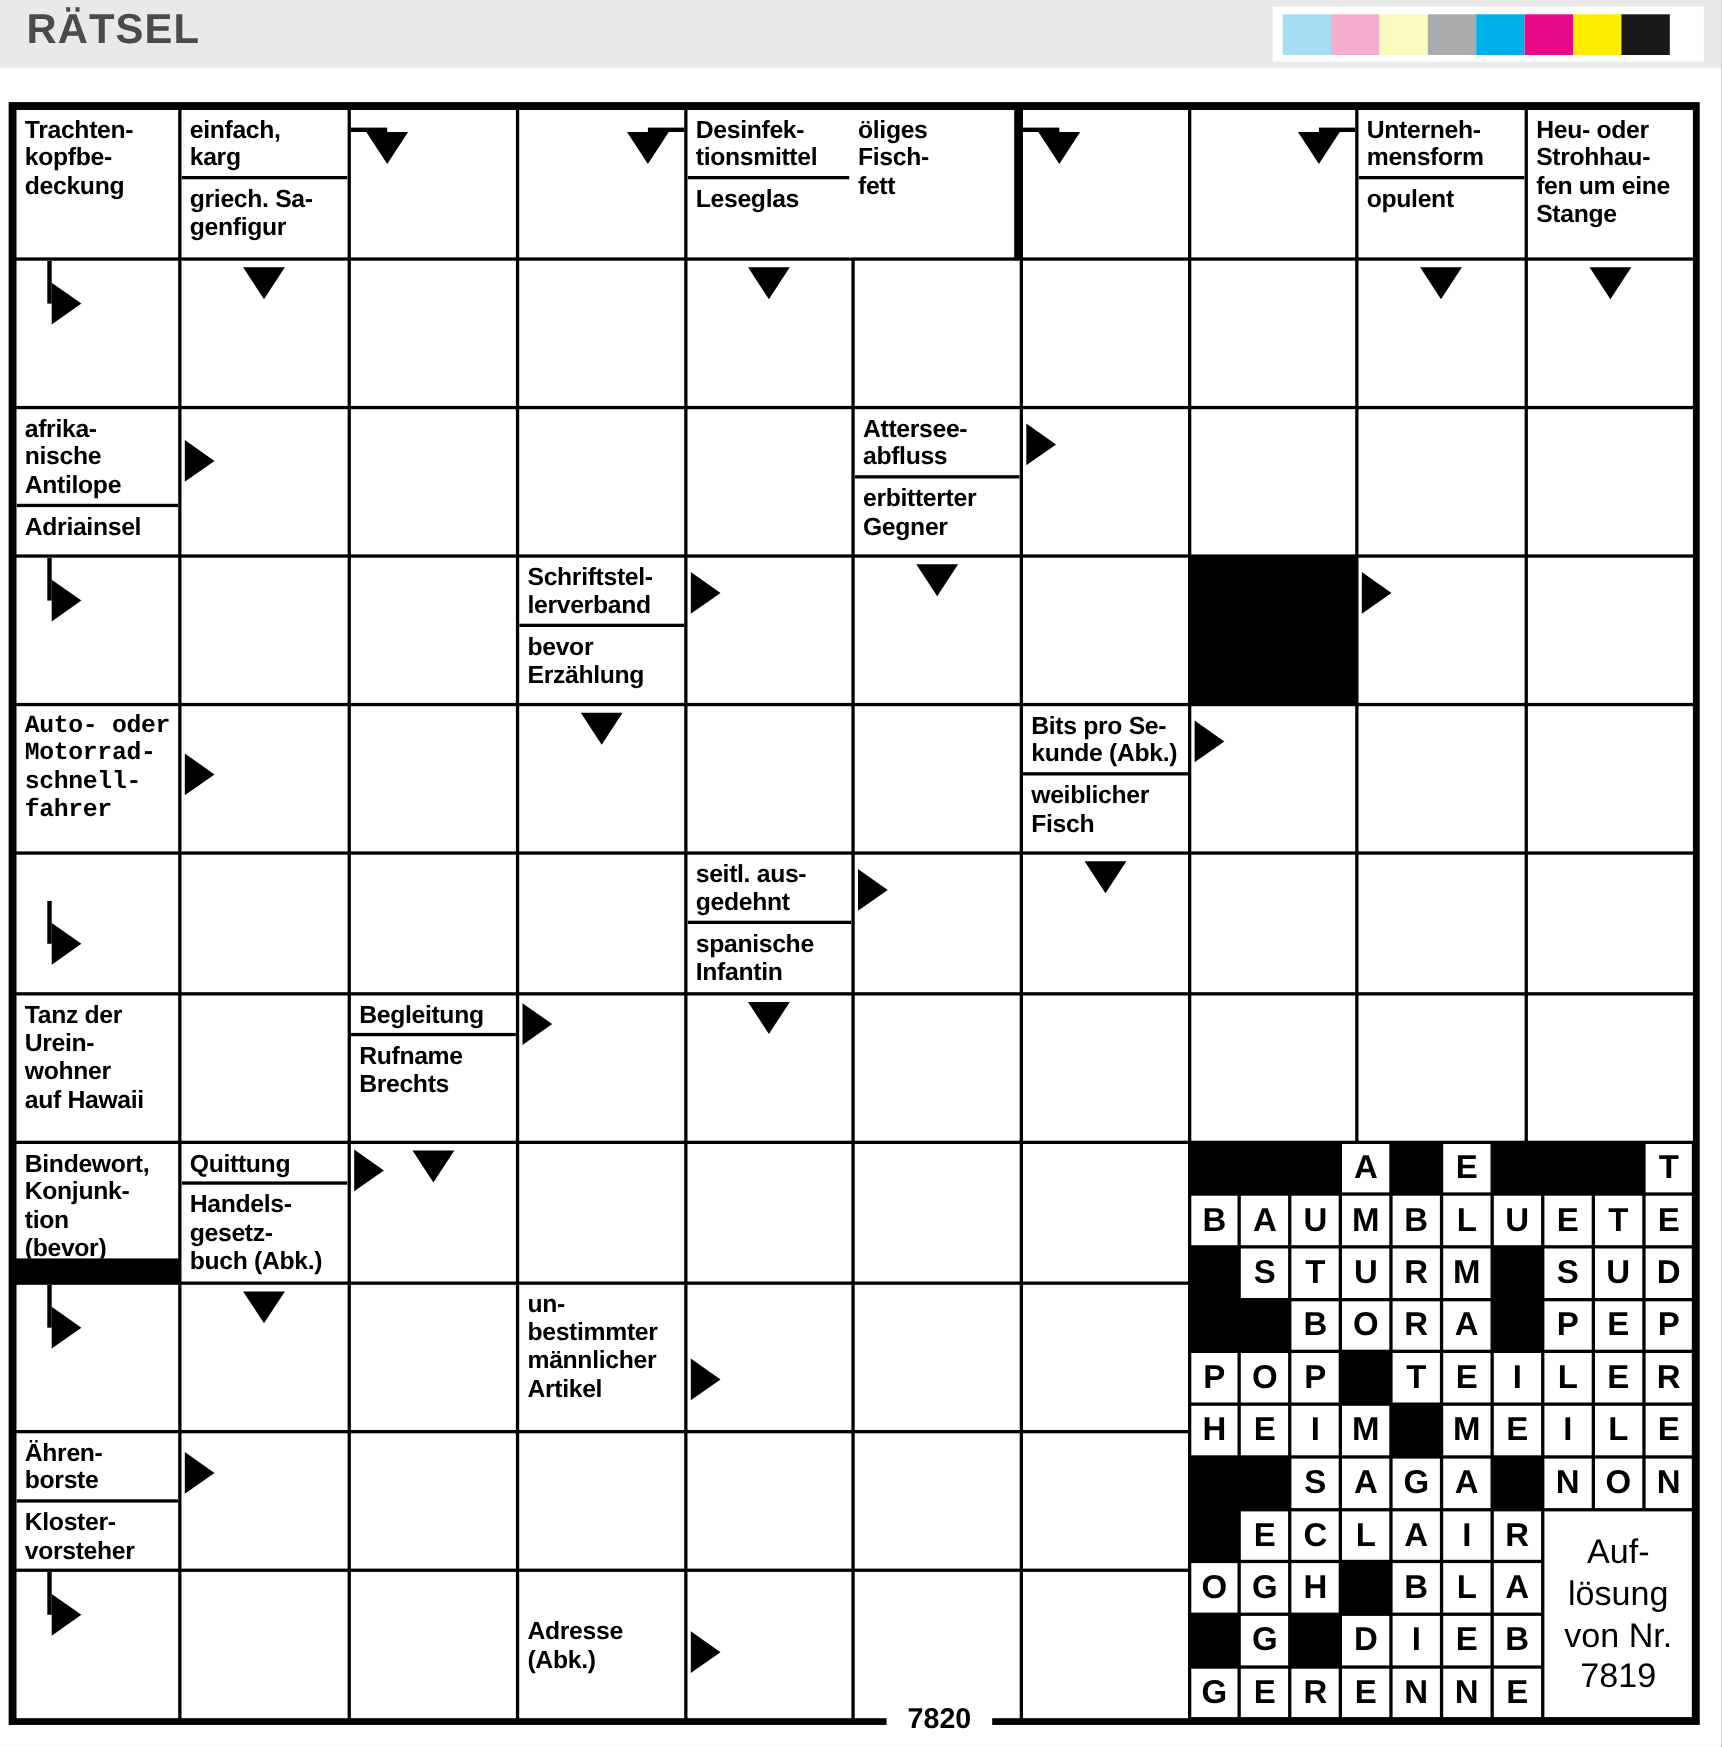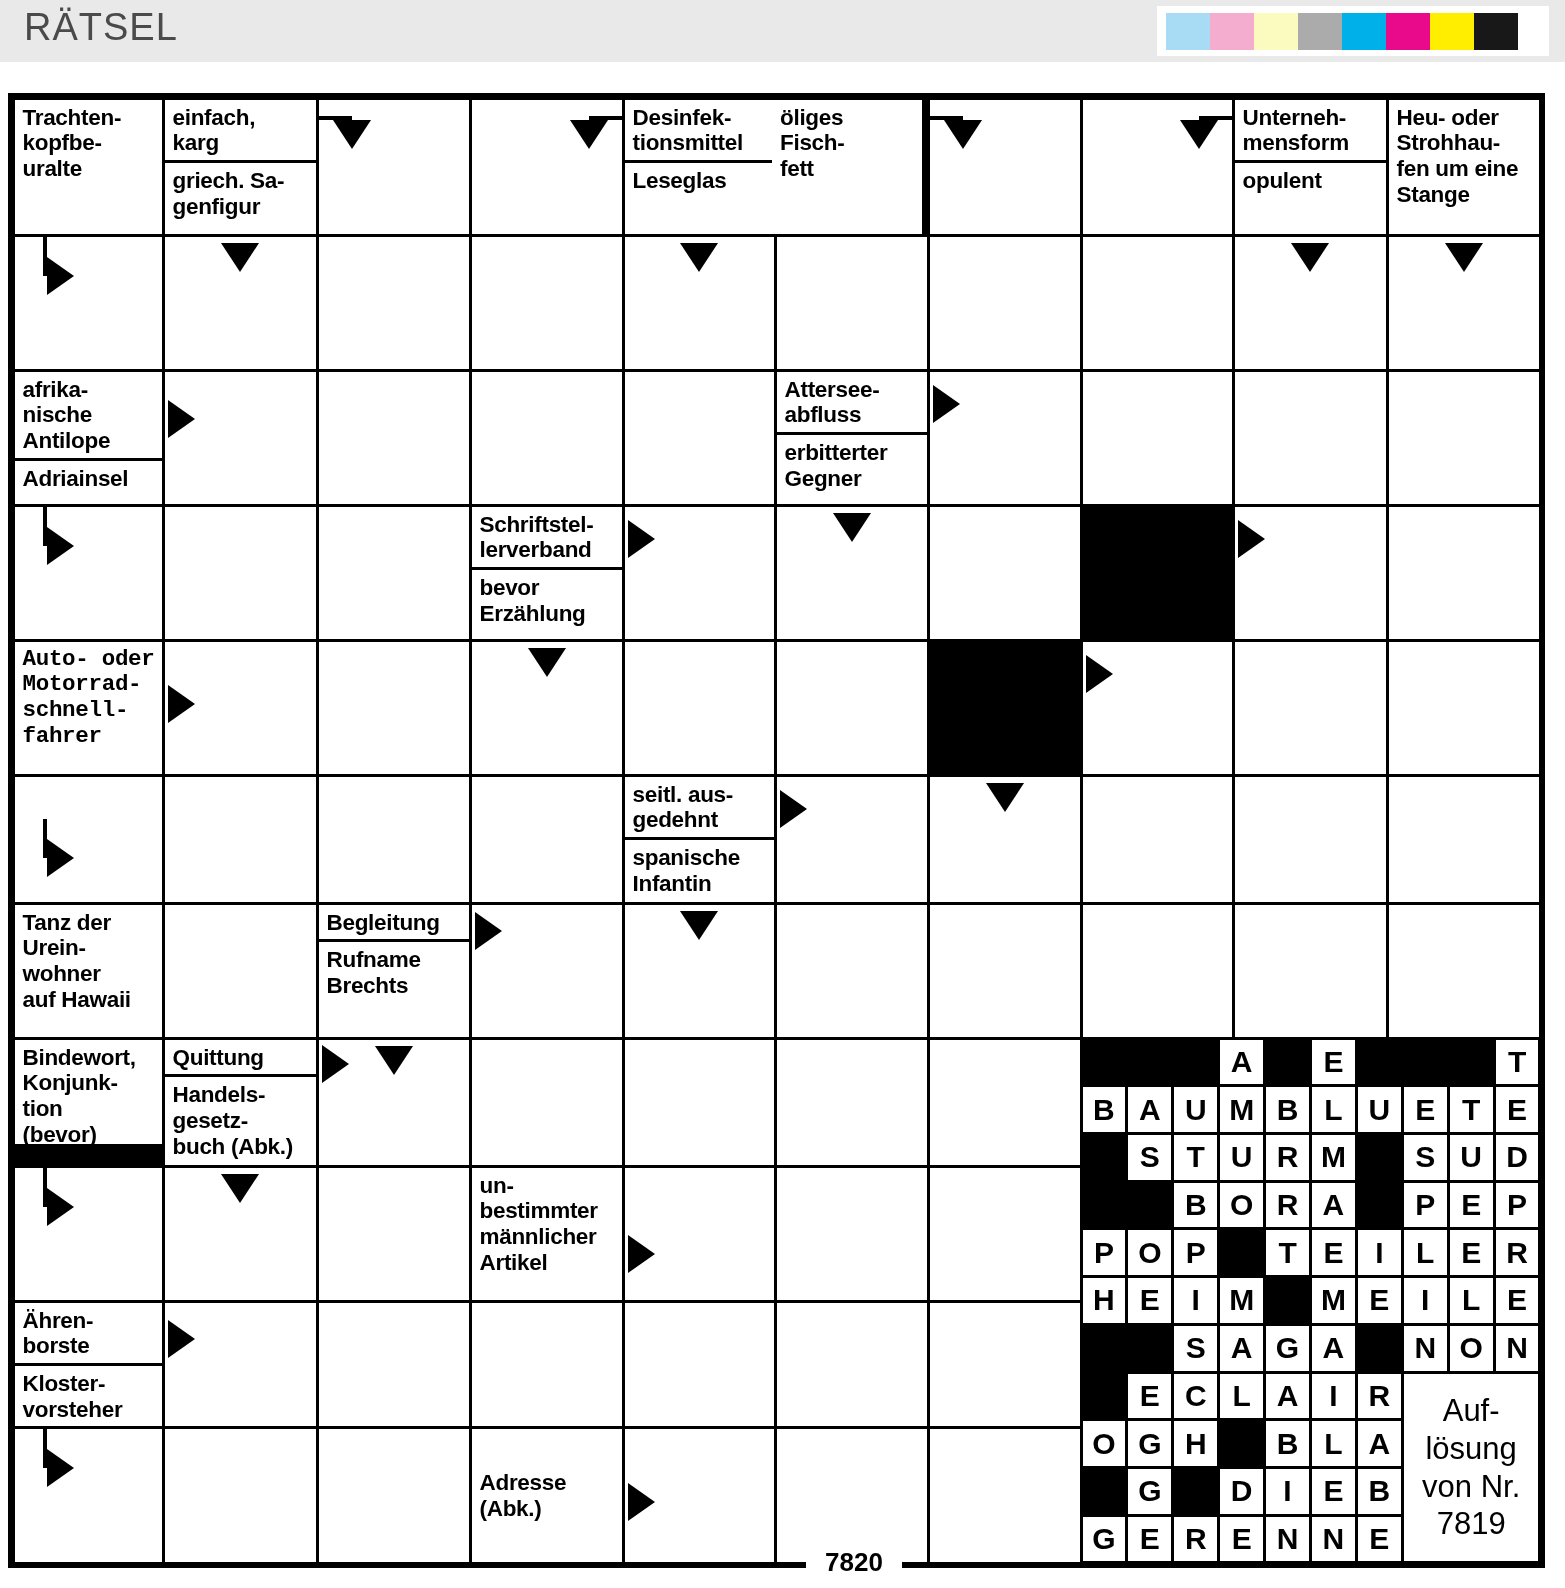--- a/index.html
+++ b/index.html
@@ -1,20 +1,20 @@
 <!DOCTYPE html>
 <html><head>
 <meta charset="utf-8">
 <style>
   html,body{margin:0;padding:0;background:#fff;}
   .page{position:relative;width:1565px;height:1588px;background:#fff;font-family:"Liberation Sans",sans-serif;overflow:hidden;}
 
   
   .topbar{position:absolute;left:0;top:0;width:1565px;height:62px;background:#e9e9e9;}
-  .topbar h1{position:absolute;left:24px;top:6px;margin:0;font-size:38px;font-weight:normal;color:#4a4a4a;letter-spacing:1px;}
+  .topbar h1{position:absolute;left:24px;top:6px;margin:0;font-size:38px;font-weight:bold;color:#4a4a4a;letter-spacing:1px;}
   .colorbar-box{position:absolute;left:1157px;top:6px;width:392px;height:50px;background:#fff;display:flex;align-items:center;padding-left:9px;box-sizing:border-box;}
   .swatch{width:44px;height:37px;flex:0 0 auto;}
 
   
   .grid-wrap{position:absolute;left:8px;top:93px;width:1527px;height:1465px;border:5px solid #000;background:#000;}
   .cell{position:absolute;background:#fff;box-sizing:border-box;overflow:hidden;}
   .cell.vmid{display:flex;flex-direction:column;justify-content:center;}
   .clue-part{font-weight:bold;font-size:22.5px;line-height:1.15;padding:5px 5px 4px 8px;white-space:pre-line;letter-spacing:-0.3px;color:#000;}
   .clue-part.divided{border-top:3px solid #000;}
 
@@ -57,21 +57,21 @@
         <div class="swatch" style="background: rgb(255, 238, 0);"></div>
         <div class="swatch" style="background: rgb(24, 24, 24);"></div>
       </div>
   </header>
 
   <div class="grid-wrap" id="grid">
     <div class="puzzle-number">7820</div>
   <div class="cell clue" style="left: 1.5px; top: 1.5px; width: 147px; height: 134px;">
         <div class="clue-part">Trachten-
 kopfbe-
-uralte</div>
+deckung</div>
       </div>
       <div class="cell clue" style="left: 151.5px; top: 1.5px; width: 151px; height: 134px;">
         <div class="clue-part">einfach,
 karg</div>
         <div class="clue-part divided">griech. Sa-
 genfigur</div>
       </div>
       <div class="cell" style="left: 305.5px; top: 1.5px; width: 150px; height: 134px;">
         <div class="arrow bend-down-from-left">
           <div class="hline"></div>
@@ -219,20 +219,26 @@
         </div>
       </div>
       <div class="cell" style="left: 305.5px; top: 543.5px; width: 150px; height: 132px;"></div>
       <div class="cell" style="left: 458.5px; top: 543.5px; width: 150px; height: 132px;">
         <div class="arrow down">
           <div class="tri-down"></div>
         </div>
       </div>
       <div class="cell" style="left: 611.5px; top: 543.5px; width: 149px; height: 132px;"></div>
       <div class="cell" style="left: 763.5px; top: 543.5px; width: 150px; height: 132px;"></div>
+      <div class="cell clue" style="left: 916.5px; top: 543.5px; width: 150px; height: 132px;">
+        <div class="clue-part">Bits pro Se-
+kunde (Abk.)</div>
+        <div class="clue-part divided">weiblicher
+Fisch</div>
+      </div>
       <div class="cell" style="left: 1069.5px; top: 543.5px; width: 149px; height: 132px;">
         <div class="arrow right" style="top: 13px;">
           <div class="tri-right"></div>
         </div>
       </div>
       <div class="cell" style="left: 1221.5px; top: 543.5px; width: 151px; height: 132px;"></div>
       <div class="cell" style="left: 1375.5px; top: 543.5px; width: 150px; height: 132px;"></div>
       <div class="cell" style="left: 1.5px; top: 678.5px; width: 147px; height: 125px;">
         <div class="arrow bend-right-from-top" style="top: 42px;">
           <div class="vline"></div>

